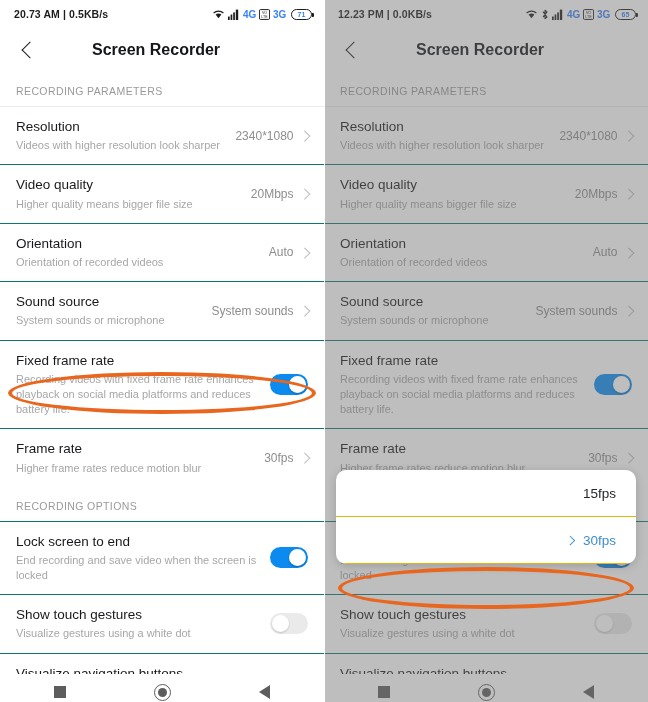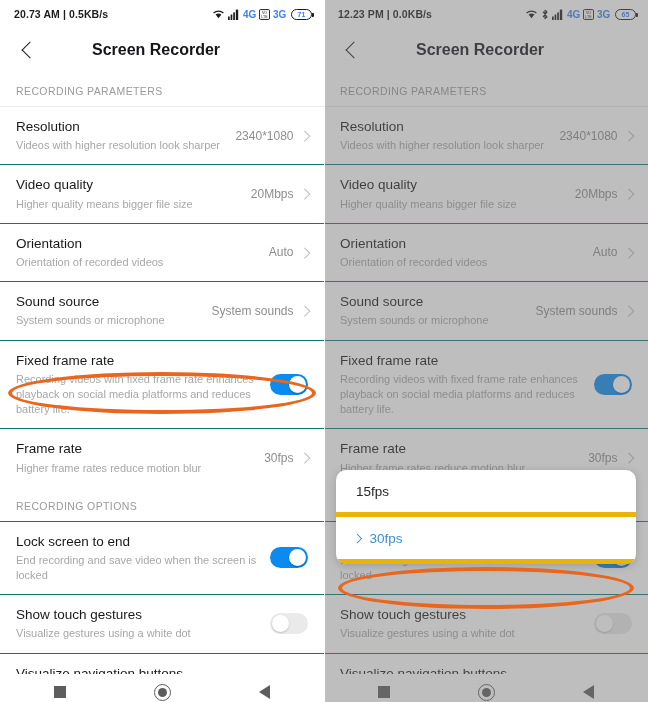--- a/index.html
+++ b/index.html
@@ -257,23 +257,24 @@
     overflow: hidden;
     box-shadow: 0 2px 10px rgba(0,0,0,0.18);
   }
   .opt {
     height: 47px;
     display: flex;
     align-items: center;
     padding: 0 20px;
     font-size: 13.5px;
     color: #26282b;
-    border-bottom: 5px solid #eab308;
+    border-bottom: 1px solid #eab308;
     box-sizing: border-box;
     cursor: pointer;
+    justify-content: flex-end;
   }
   .opt.selected { color: #3d8fd0; }
   .opt .opt-chev {
     width: 5.5px;
     height: 5.5px;
     border-top: 1.5px solid #3d8fd0;
     border-right: 1.5px solid #3d8fd0;
     transform: rotate(45deg);
     margin-right: 9px;
     margin-left: -2px;

